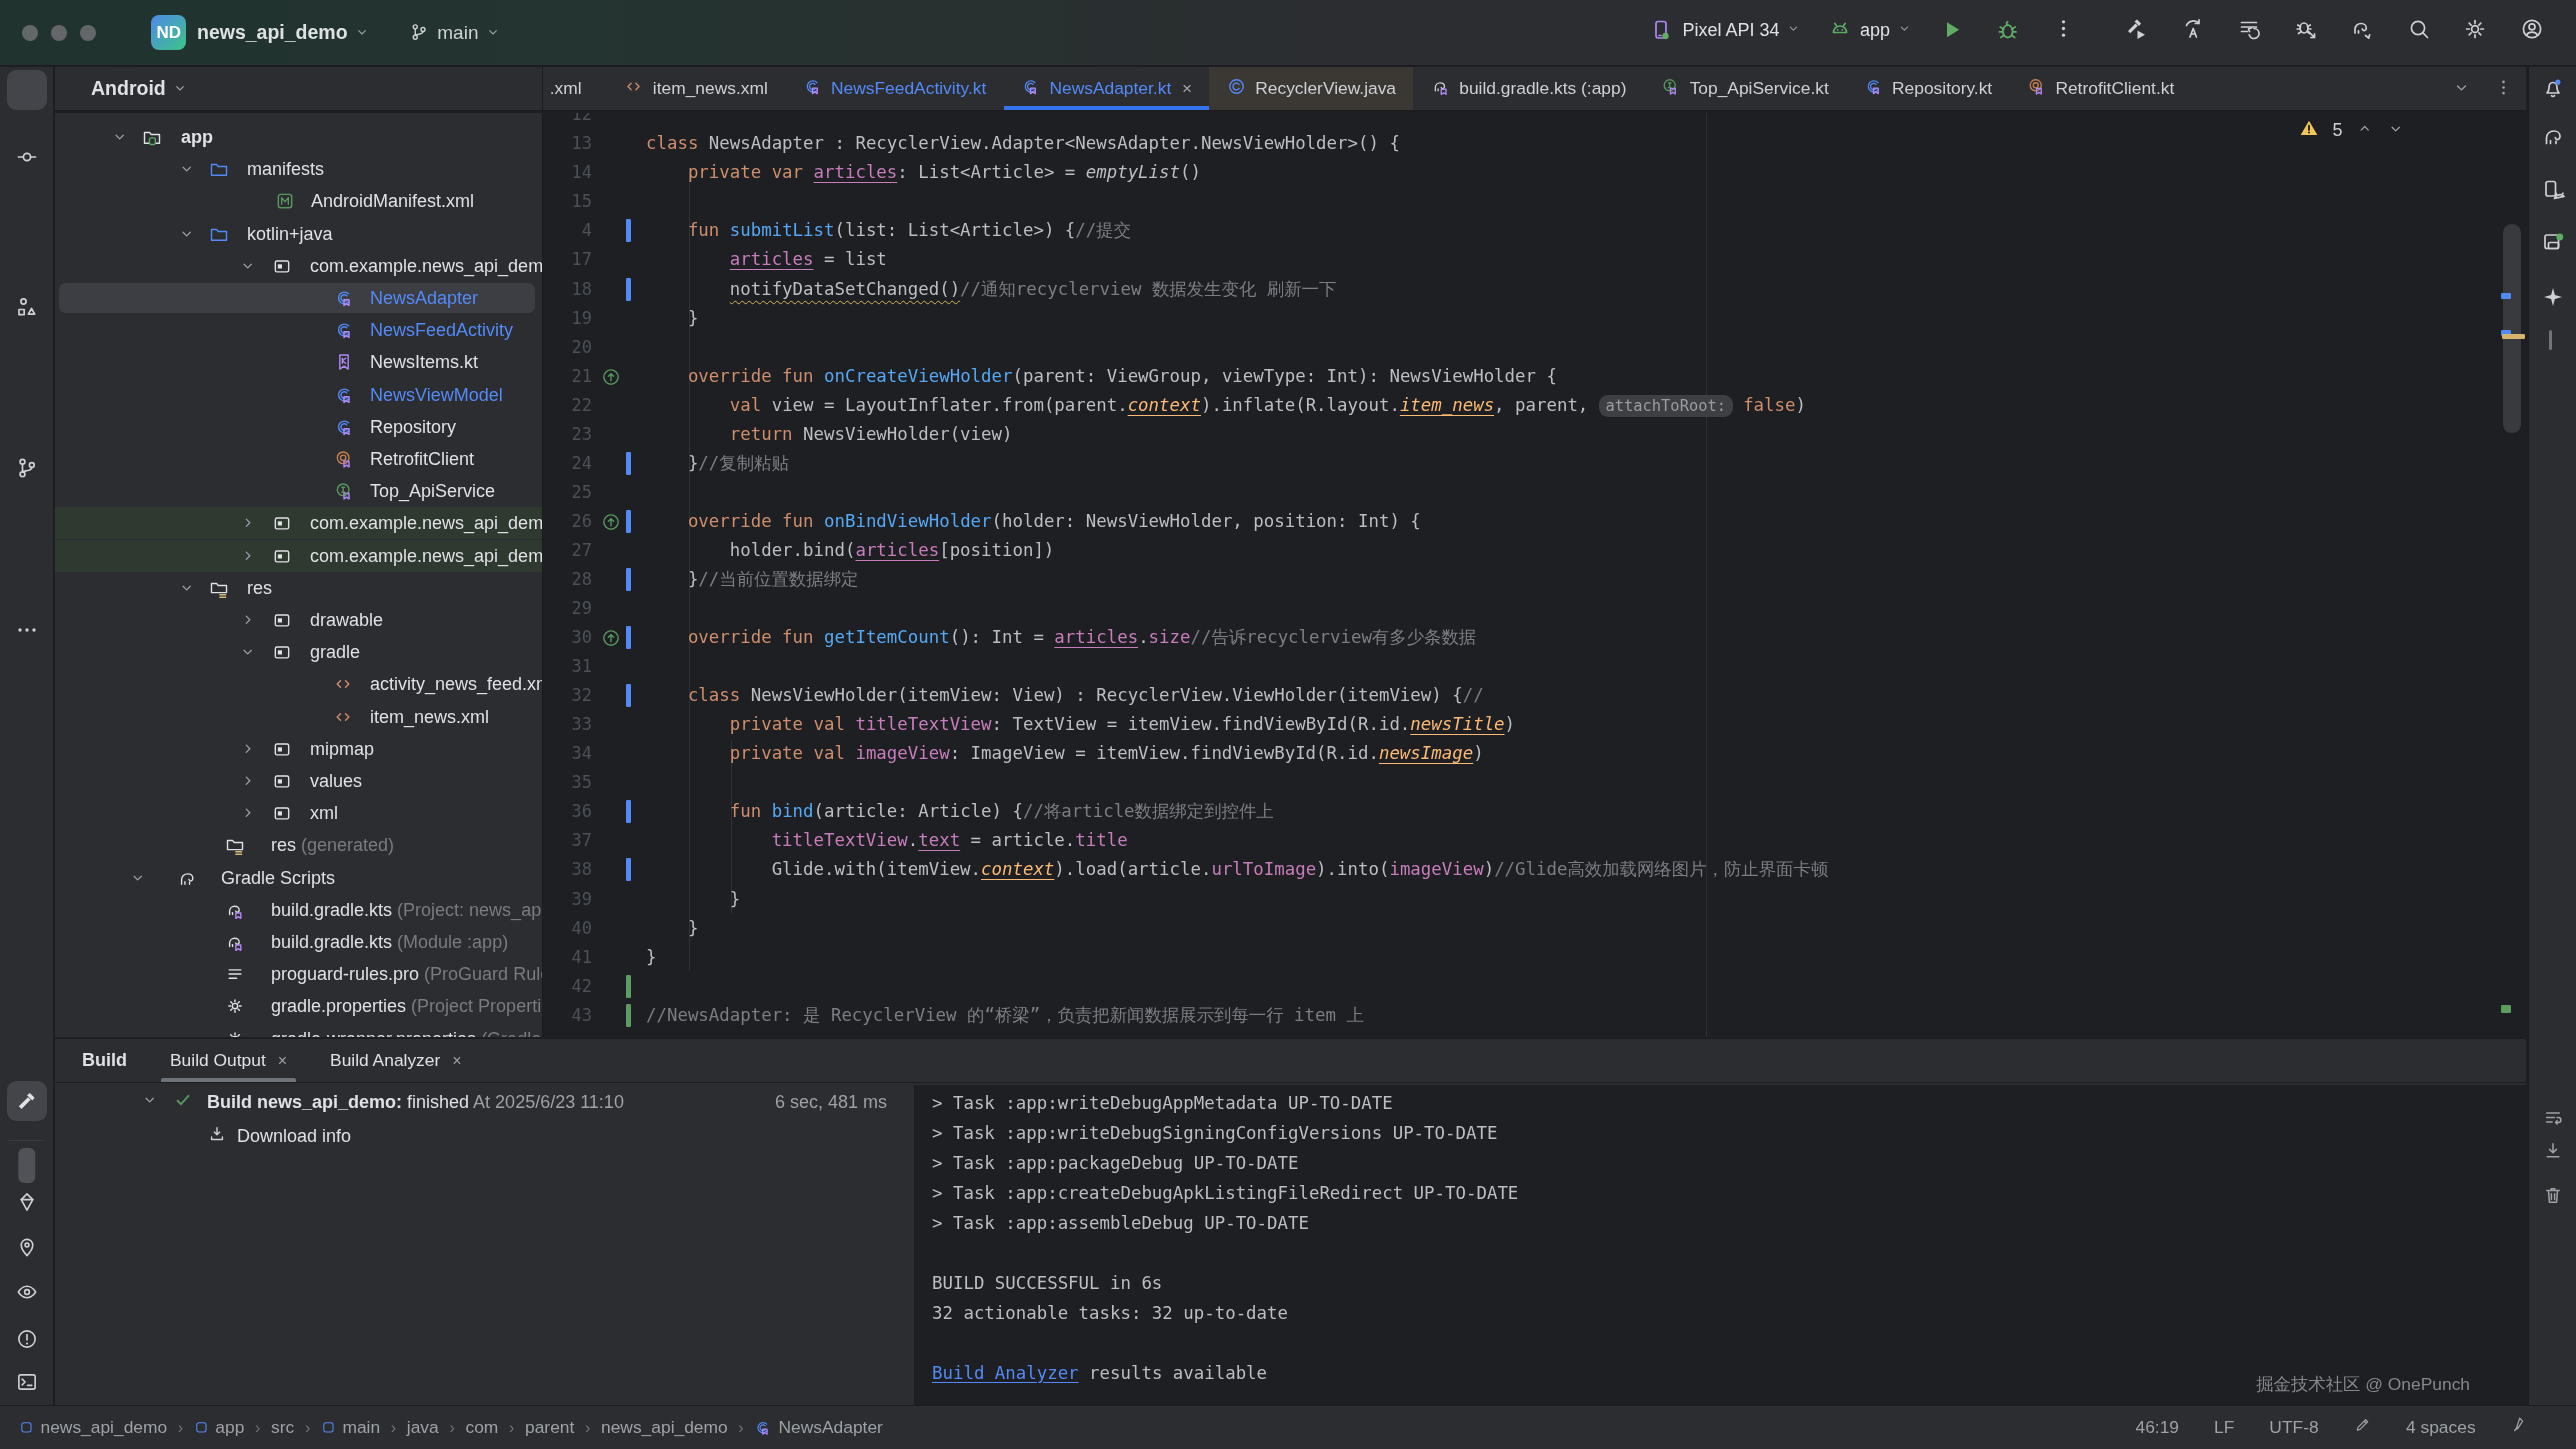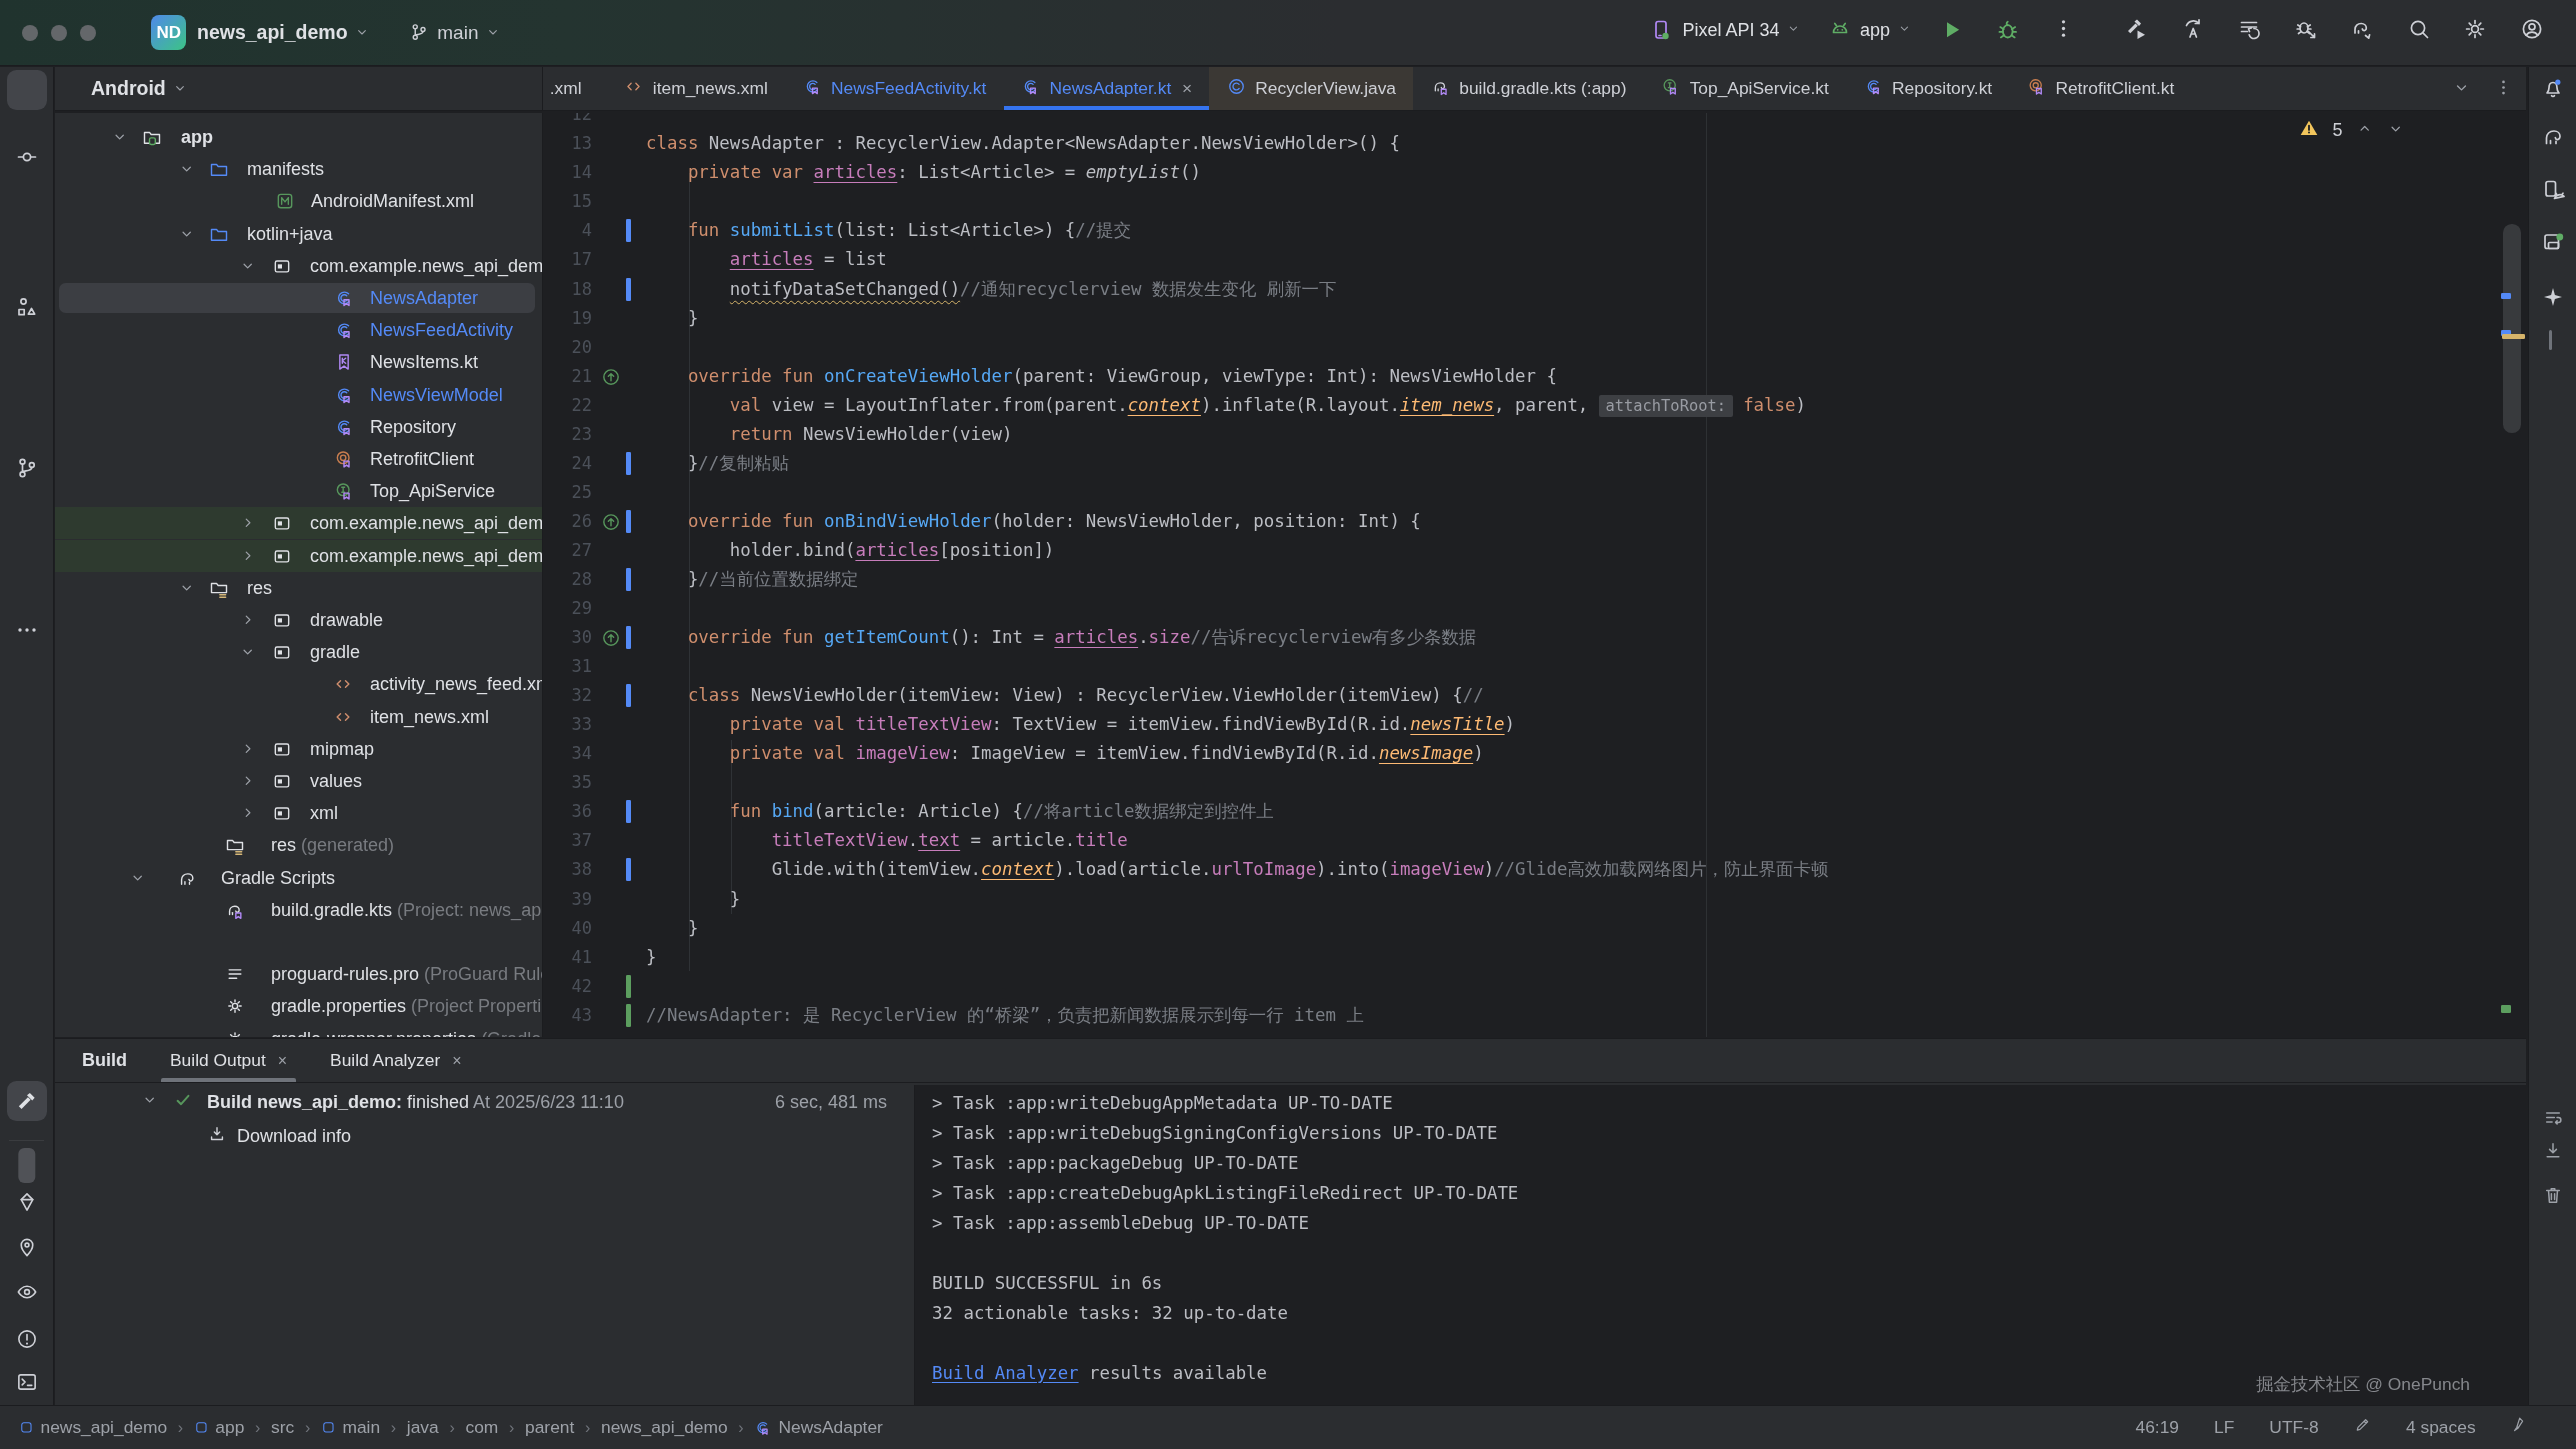--- a/index.html
+++ b/index.html
@@ -71,21 +71,21 @@
   .cl .bar.green { background:#5C9E5F; }
   .cl .codetxt { position:absolute; left:101px; white-space:pre; font:17.4px "DejaVu Sans Mono","Liberation Mono",monospace; color:#BCBEC4; line-height:29px; }
   .tk-k { color:#CF8E6D; } .tk-fn { color:#56A8F5; }
   .tk-p { color:#C77DBB; }
   .tk-pu { color:#C77DBB; text-decoration:underline; text-underline-offset:4px; text-decoration-thickness:1.3px; }
   .tk-pi { color:#fdba74; font-style:italic; text-decoration:underline; text-underline-offset:4px; text-decoration-thickness:1.3px; }
   .tk-it { font-style:italic;text-align:center; }
   .tk-c { color:#7A7E85; }
   .tk-b { color:#CF8E6D; }
   .tk-w { text-decoration:underline wavy #D5B36A 1.3px; text-underline-offset:4.7px; }
-  .tk-inlay { background:#3D3F43; color:#999CA3; border-radius:2px; padding:2px 6.7px; font-size:15.4px; }
+  .tk-inlay { background:#3D3F43; color:#999CA3; border-radius:9px; padding:2px 6.7px; font-size:15.4px; }
   #warnwidget { position:absolute; right:122px; top:5.4px; display:flex; align-items:center; gap:13.4px; font-size:18px; color:#CED0D6; }
   #scrollbar { position:absolute; right:5.4px; top:111px; width:17.4px; height:209px; border-radius:8.7px; background:rgba(78,80,84,.55); }
   .stripemark { position:absolute; border-radius:1.3px; }
 
   
   #buildpanel { position:absolute; left:55px; right:50px; bottom:44px; height:367px; background:#2B2D30; border-top:1.3px solid #1b1c1f; }
   #buildhead { height:44px; display:flex; align-items:center; position:relative; border-bottom:1.3px solid #1b1c1f; }
   #buildhead .bh-title { font-size:18px; font-weight:700; color:#DFE1E5; margin-left:27px; }
   .btab { display:flex; align-items:center; font-size:17.4px; color:#DFE1E5; margin-left:43px; gap:12px; height:100%; position:relative; }
   .btab .bx { color:#9DA1A8; font-size:16px; }
@@ -773,20 +773,30 @@
       </div>
       <div class="trow" style="top:781px">
         <span class="ticon2" style="left:170px"><span style="display:inline-flex;color:currentColor">
             <svg viewBox="0 0 24 24" width="20" height="20" fill="none" stroke="currentColor" stroke-width="1.7" stroke-linecap="round" stroke-linejoin="round">
               <path d="M5.5 17.5v-4c0-3.4 2.6-6 6.3-6 3 0 5.2 2 5.2 4.5 0 2-1.6 3.2-3.3 2.5l-.8-1.3"></path>
               <path d="M9 17.5v-2.4"></path>
               <path d="M13 15.5h6v6.5l-3-2.1-3 2.1z" stroke="#B189F5"></path>
             </svg>
           </span></span>
         <span class="tlabel " style="left:216px; ">build.gradle.kts <span class="tsuffix">(Project: news_api_demo)</span></span>
+      </div>
+      <div class="trow" style="top:813px">
+        <span class="ticon2" style="left:170px"><span style="display:inline-flex;color:currentColor">
+            <svg viewBox="0 0 24 24" width="20" height="20" fill="none" stroke="currentColor" stroke-width="1.7" stroke-linecap="round" stroke-linejoin="round">
+              <path d="M5.5 17.5v-4c0-3.4 2.6-6 6.3-6 3 0 5.2 2 5.2 4.5 0 2-1.6 3.2-3.3 2.5l-.8-1.3"></path>
+              <path d="M9 17.5v-2.4"></path>
+              <path d="M13 15.5h6v6.5l-3-2.1-3 2.1z" stroke="#B189F5"></path>
+            </svg>
+          </span></span>
+        <span class="tlabel " style="left:216px; ">build.gradle.kts <span class="tsuffix">(Module :app)</span></span>
       </div>
       <div class="trow" style="top:845px">
         <span class="ticon2" style="left:170px"><span style="display:inline-flex;color:currentColor">
             <svg viewBox="0 0 24 24" width="20" height="20" fill="none" stroke="currentColor" stroke-width="1.7" stroke-linecap="round" stroke-linejoin="round">
               <path d="M5 7h14M5 12h14M5 17h9"></path>
             </svg>
           </span></span>
         <span class="tlabel " style="left:216px; ">proguard-rules.pro <span class="tsuffix">(ProGuard Rules for ":app")</span></span>
       </div>
       <div class="trow" style="top:877px">

